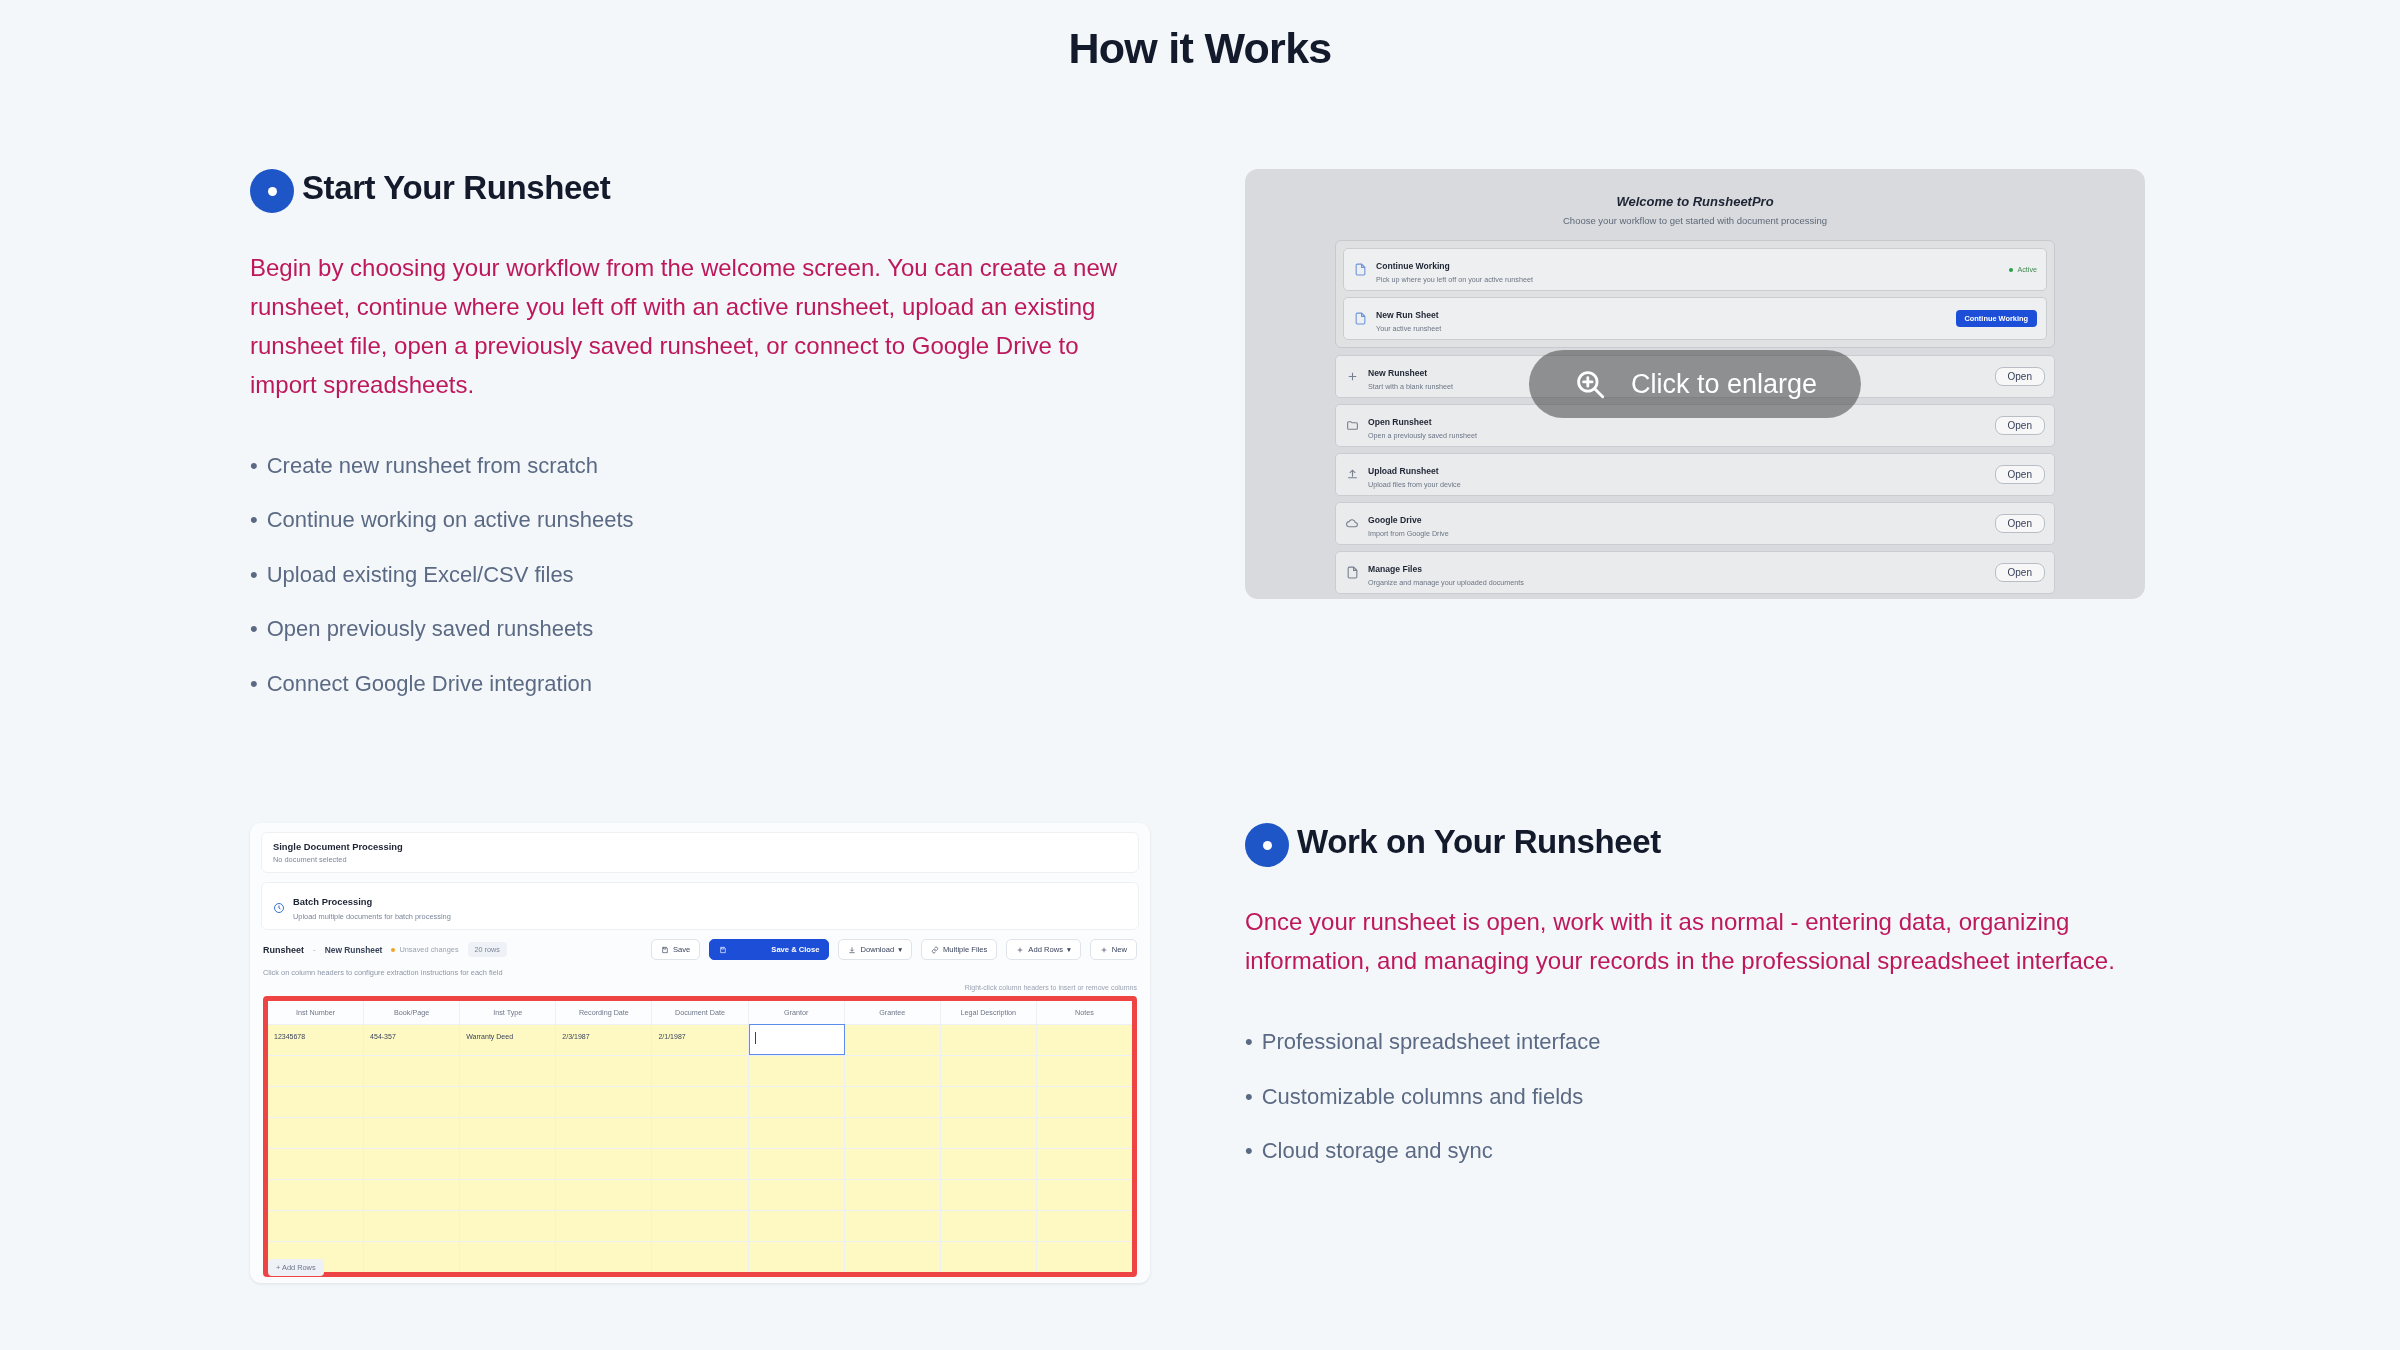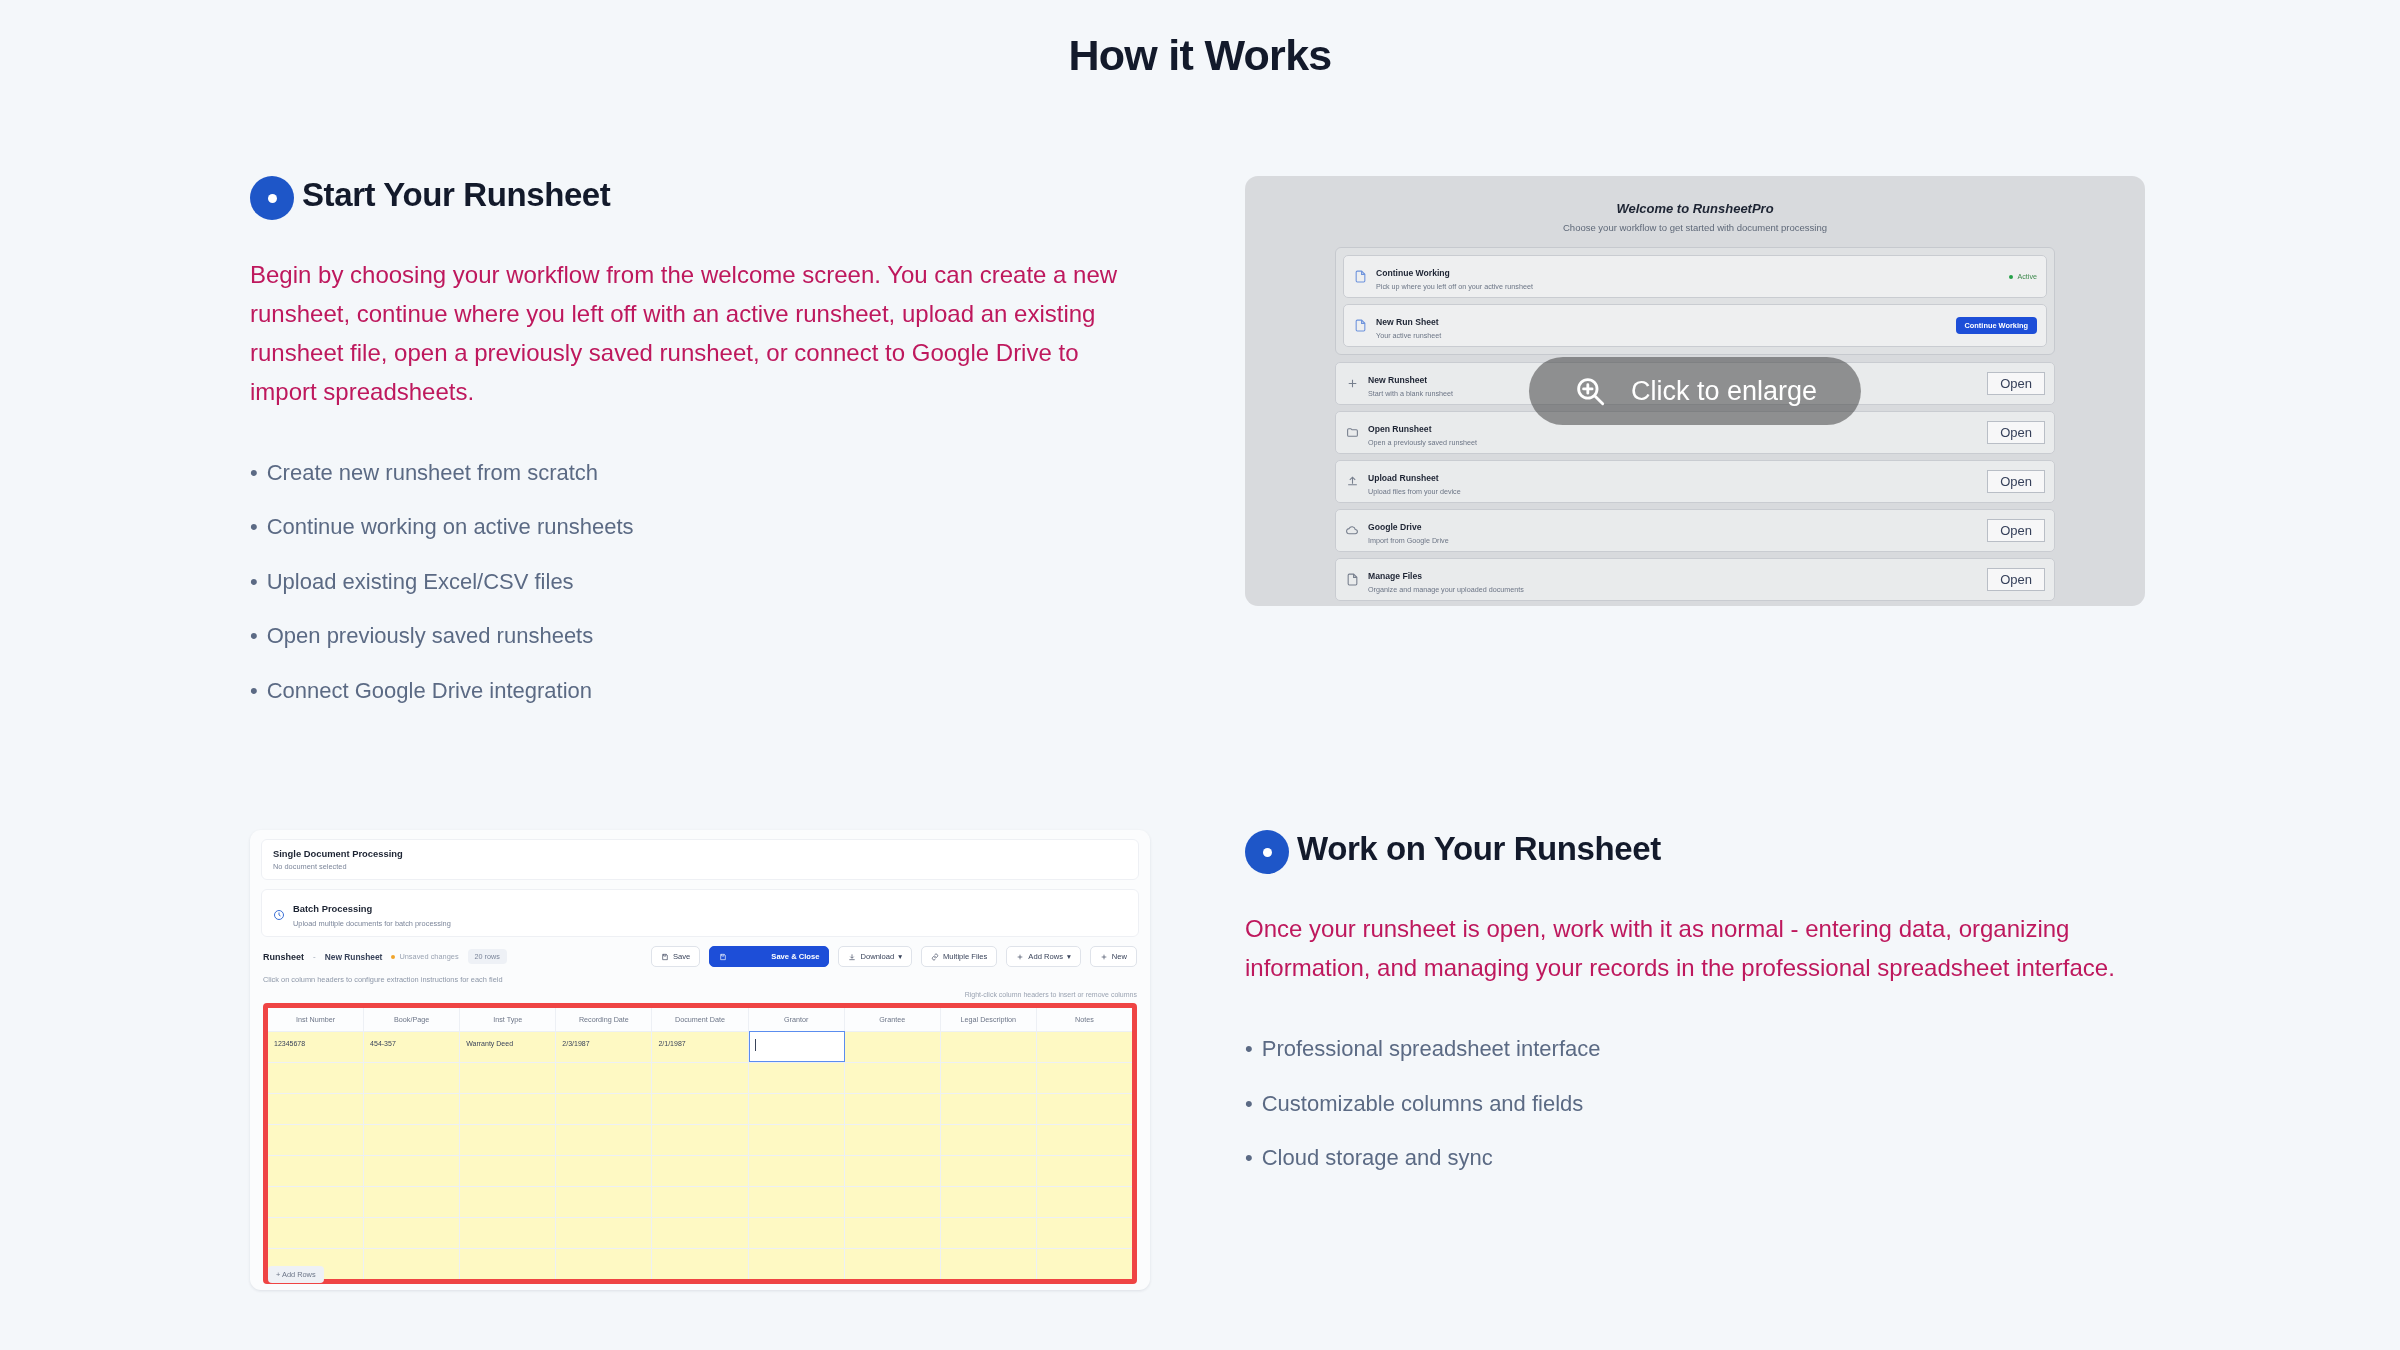--- a/index.html
+++ b/index.html
@@ -13,21 +13,21 @@
     position: relative;
   }
 
   
   .page-title {
     text-align: center;
     font-size: 43px;
     font-weight: bold;
     color: #131a2b;
     letter-spacing: -0.7px;
-    padding-top: 31px;
+    padding-top: 24px;
   }
 
   
   .wrap {
     width: 1900px;
     margin: 0 auto;
     position: relative;
   }
 
   .section {
@@ -140,24 +140,24 @@
     flex: 0 0 15px;
     margin-right: 8px;
     opacity: .72;
     display: flex; align-items: center; justify-content: center;
   }
   .w-ic svg { width: 13px; height: 13px; }
   .w-txt { flex: 1 1 auto; min-width: 0; }
   .w-name { font-size: 8.6px; font-weight: bold; color: #1d2433; }
   .w-desc { font-size: 7.2px; color: #6b7585; margin-top: 2px; }
   .w-open {
-    font-size: 13px;
+    font-size: 10px;
     color: #36405a;
     border: 1px solid #b9bec6;
-    border-radius: 0;
+    border-radius: 8px;
     padding: 3px 12px;
     background: rgba(255,255,255,.6);
     flex: 0 0 auto;
   }
   .w-btn-blue {
     font-size: 7.4px;
     color: #fff;
     background: #1d4ed8;
     border-radius: 4px;
     padding: 4px 9px;

